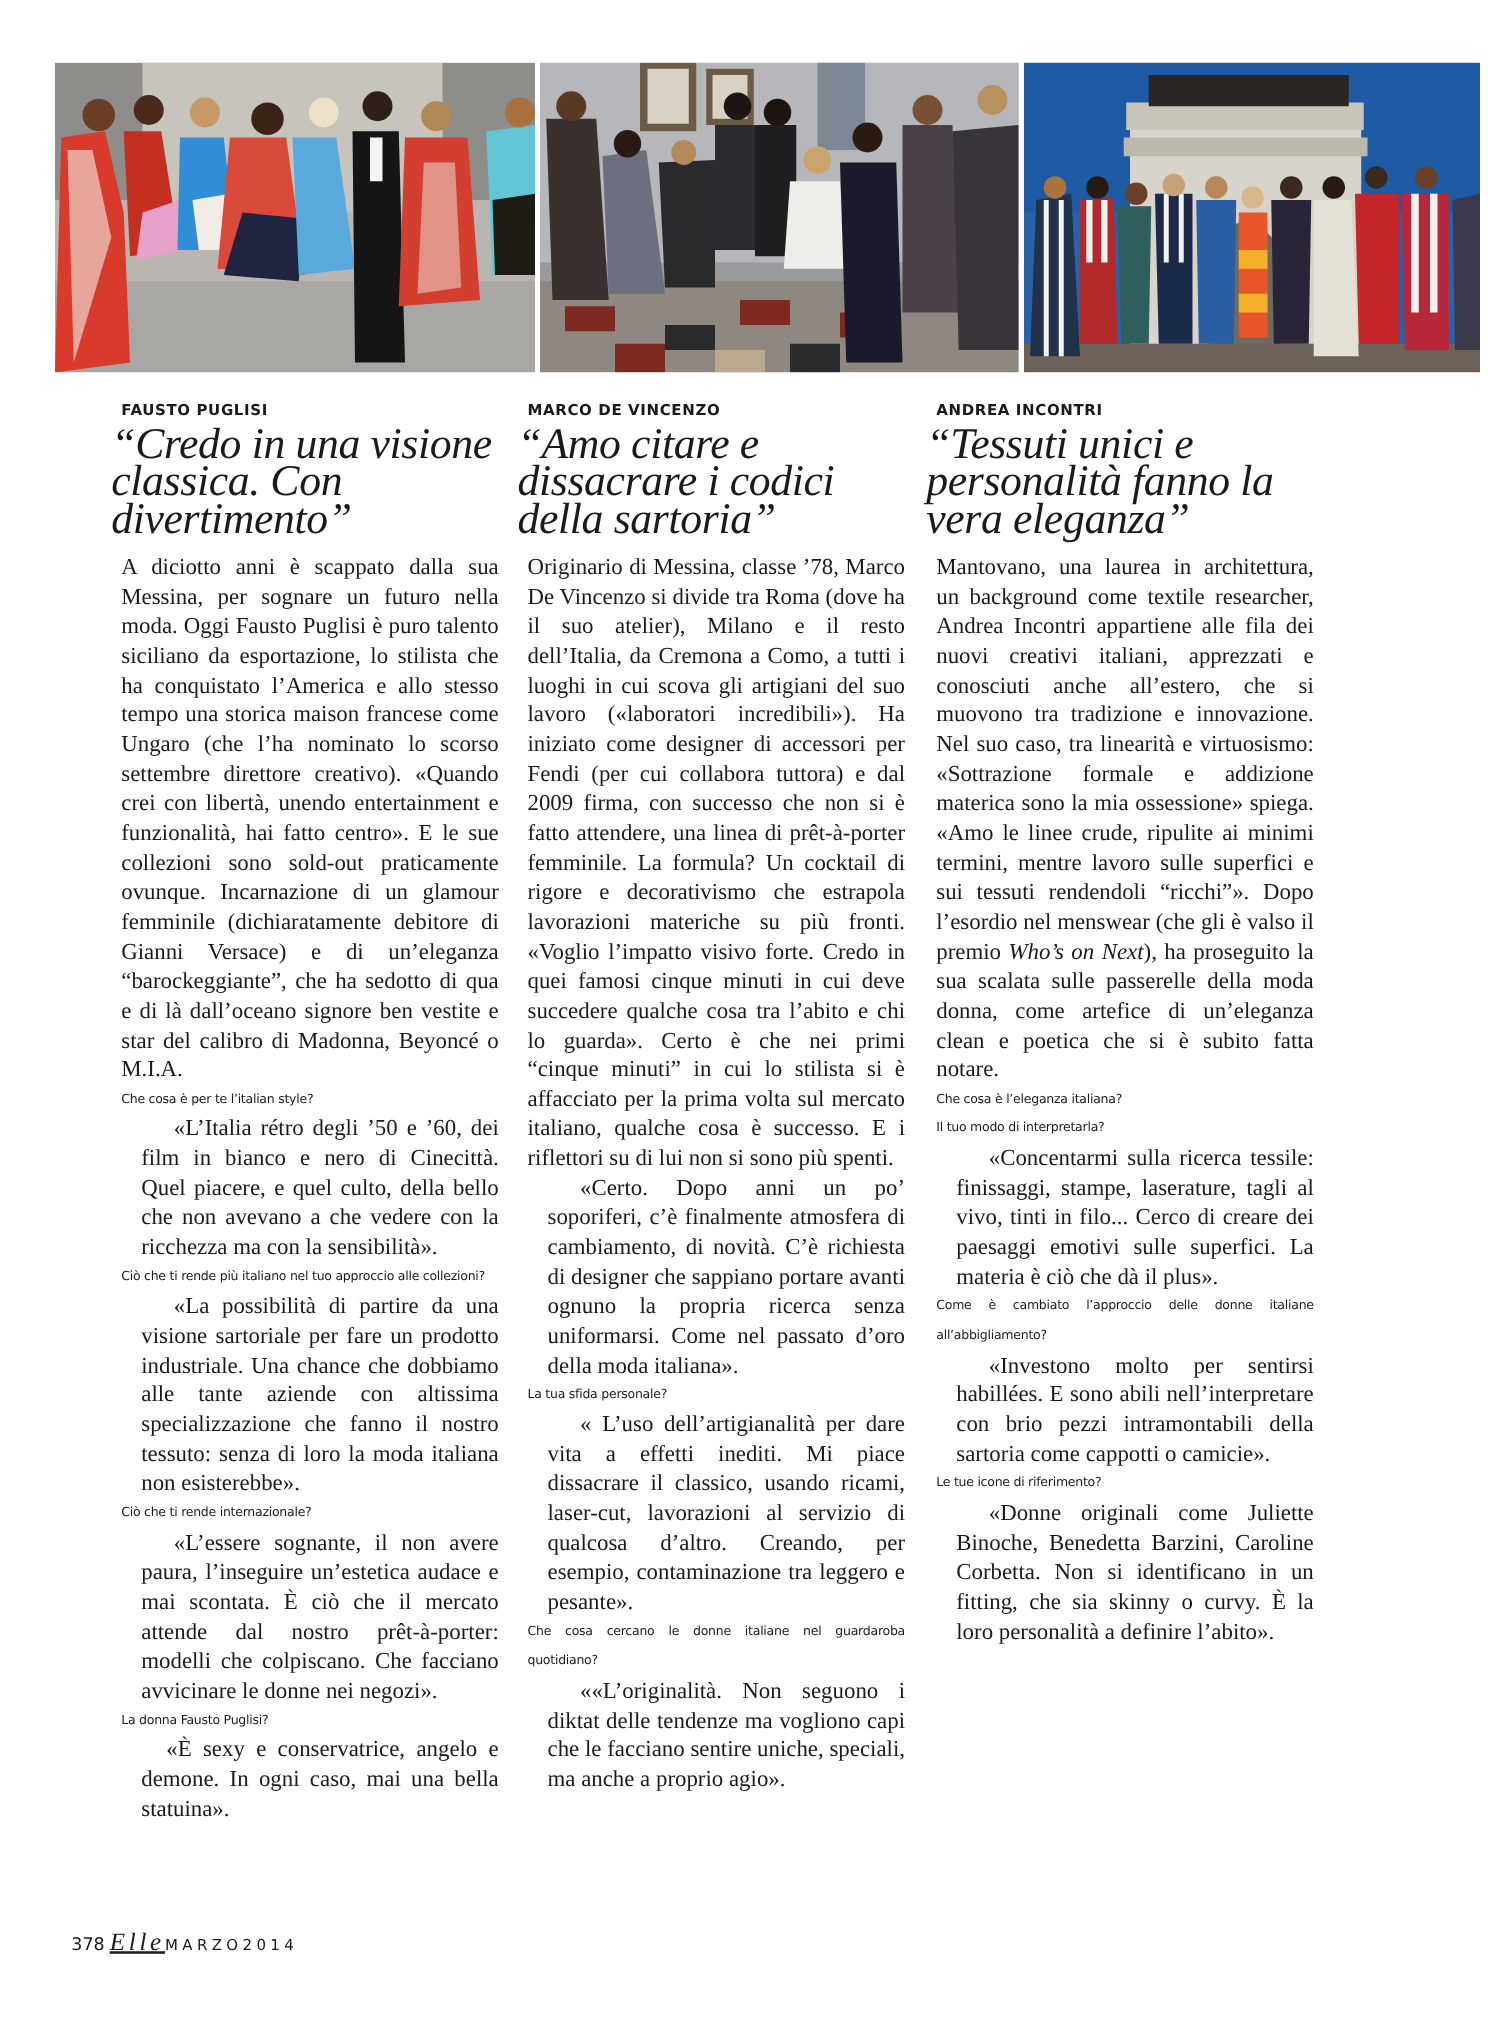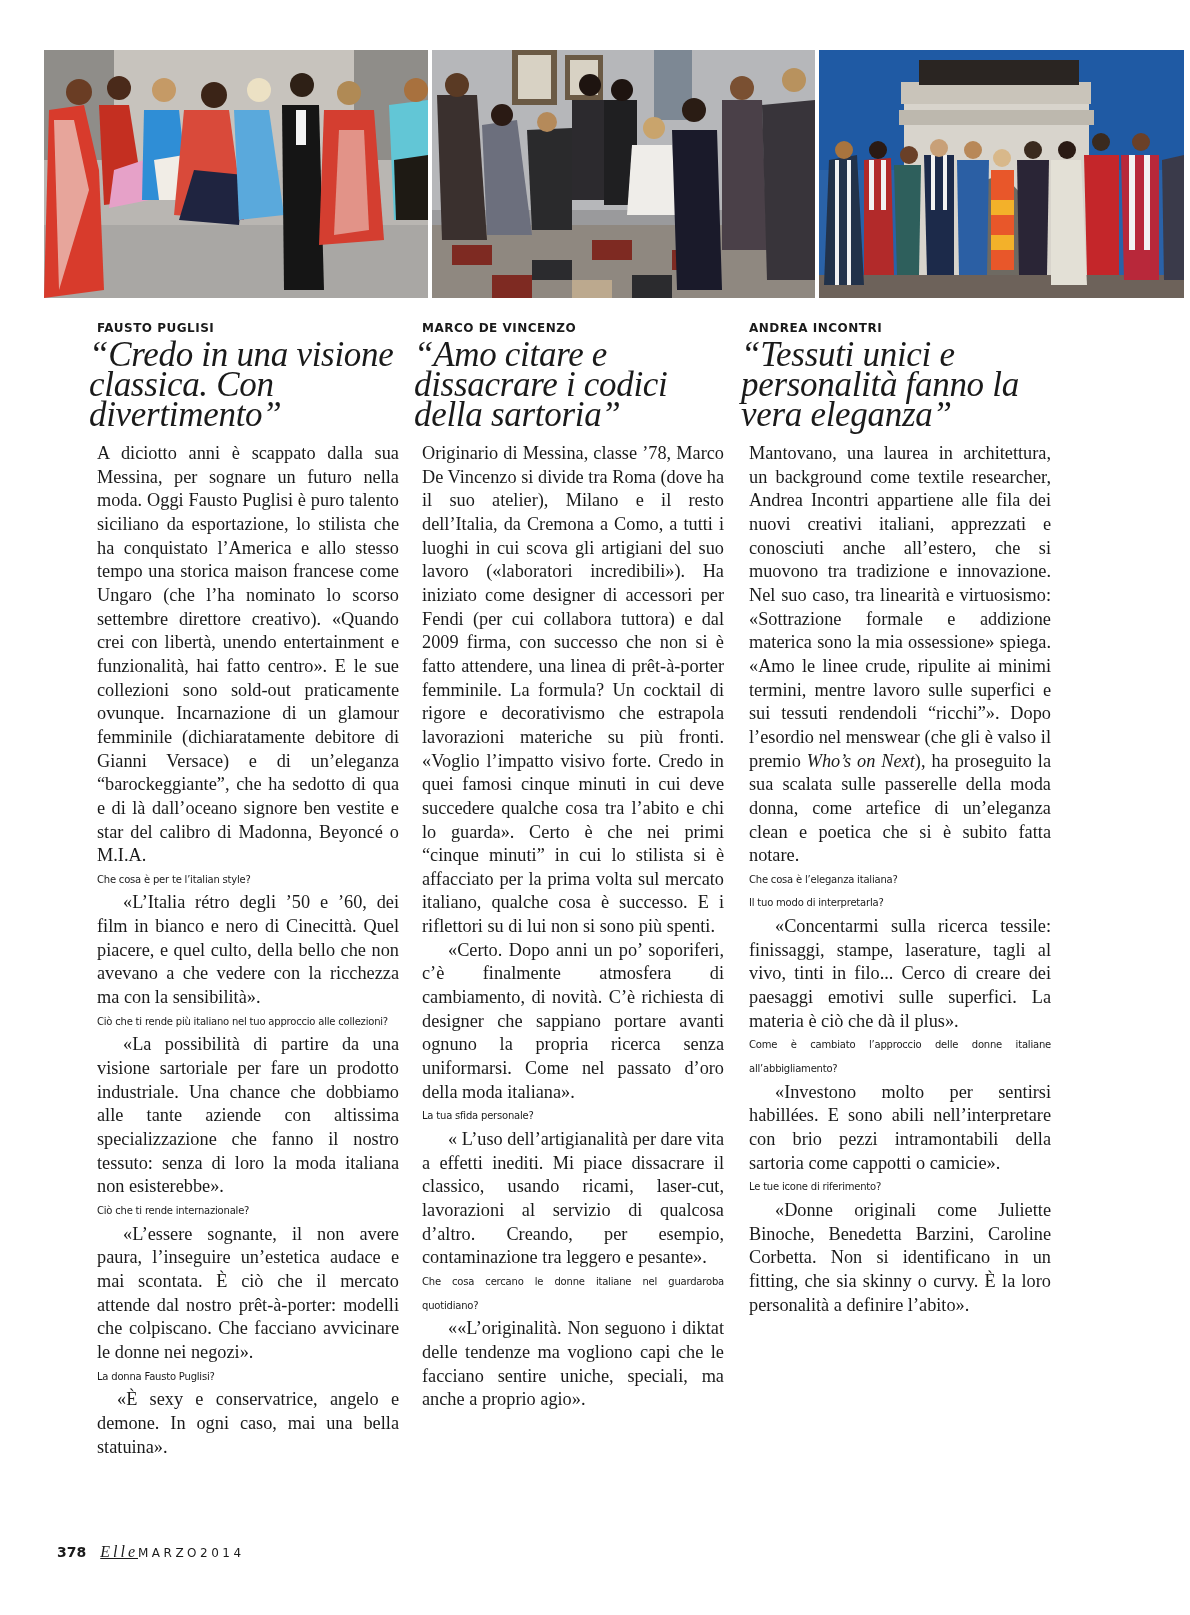--- a/index.html
+++ b/index.html
@@ -12,27 +12,27 @@
 
     .col { position: absolute; top: 318px; width: 302px; }
     #col1 { left: 97px; }
     #col2 { left: 422px; }
     #col3 { left: 749px; }
 
     .name { font-family: "DejaVu Sans", sans-serif; font-weight: bold; font-size: 12px; letter-spacing: 0.5px; margin: 0 0 0 0; line-height: 20px; }
     .quote { font-family: "Liberation Serif", serif; font-style: italic; font-size: 35px; line-height: 30px; margin: 2px 0 12px -8px; letter-spacing: -0.3px; }
     .body { font-family: "Liberation Serif", serif; font-size: 18.3px; line-height: 23.65px; text-align: justify; }
     .body p { margin: 0; }
-    .body p.indent { text-indent: 26px; }
+    .body p.indent { text-indent: 26px; margin-left: 16px; }
     .q { font-family: "DejaVu Sans", sans-serif; font-weight: normal; font-size: 10px; line-height: 23.65px; margin: 0; letter-spacing: -0.2px; }
     .body i { font-style: italic; }
 
     .footer { position: absolute; left: 57px; top: 1543px; font-family: "DejaVu Sans", sans-serif; display: flex; align-items: baseline; }
-    .pnum { font-weight: bold; font-size: 14px; margin-right: 14px; }
-    .mag { font-family: "Liberation Serif", serif; font-style: italic; font-size: 16px; letter-spacing: 3px; text-decoration: underline; }
+    .pnum { font-weight: normal; font-size: 14px; margin-right: 4px; }
+    .mag { font-family: "Liberation Serif", serif; font-style: italic; font-size: 20px; letter-spacing: 3px; text-decoration: underline; }
     .issue { font-size: 12px; letter-spacing: 3.5px; }
   </style>
 </head>
 <body>
 
 <div class="photo" id="photo1">
   <svg viewBox="0 0 384 248" preserveAspectRatio="none">
     <rect width="384" height="248" fill="#b9b6b2"></rect>
     <rect x="0" y="0" width="384" height="110" fill="#8f8d89"></rect>
     <rect x="70" y="0" width="240" height="120" fill="#c7c3bd"></rect>

